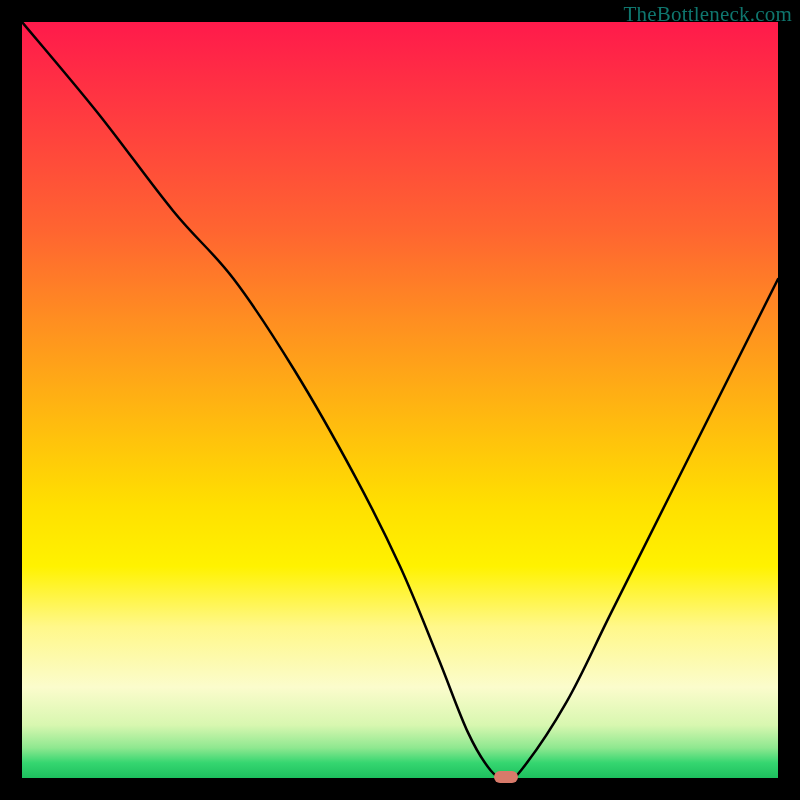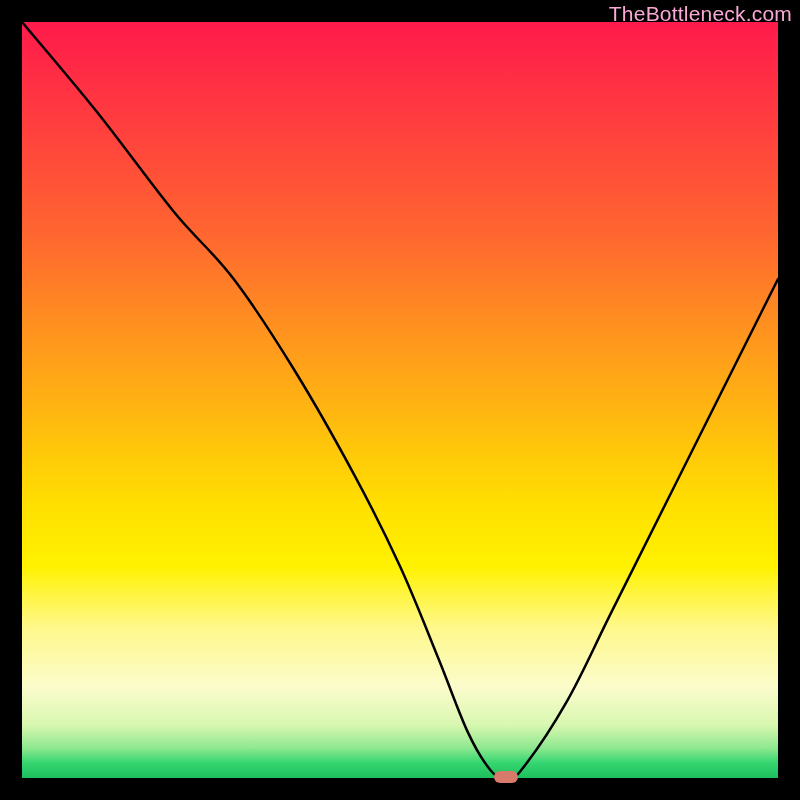--- a/index.html
+++ b/index.html
@@ -37,22 +37,22 @@
       #d8f7b0 93%,
       #8fe890 96%,
       #35d670 98%,
       #1dbf5e 100%
     );
   }
   .watermark {
     position: absolute;
     top: 2px;
     right: 8px;
-    color: #f9a8d4;
-    font-family: Liberation Sans, sans-serif;
+    color: #0f766e;
+    font-family: Liberation Serif, serif;
     font-size: 21px;
     letter-spacing: 0.2px;
     user-select: none;
   }
   svg.curve {
     position: absolute;
     left: 22px;
     top: 22px;
     width: 756px;
     height: 756px;

